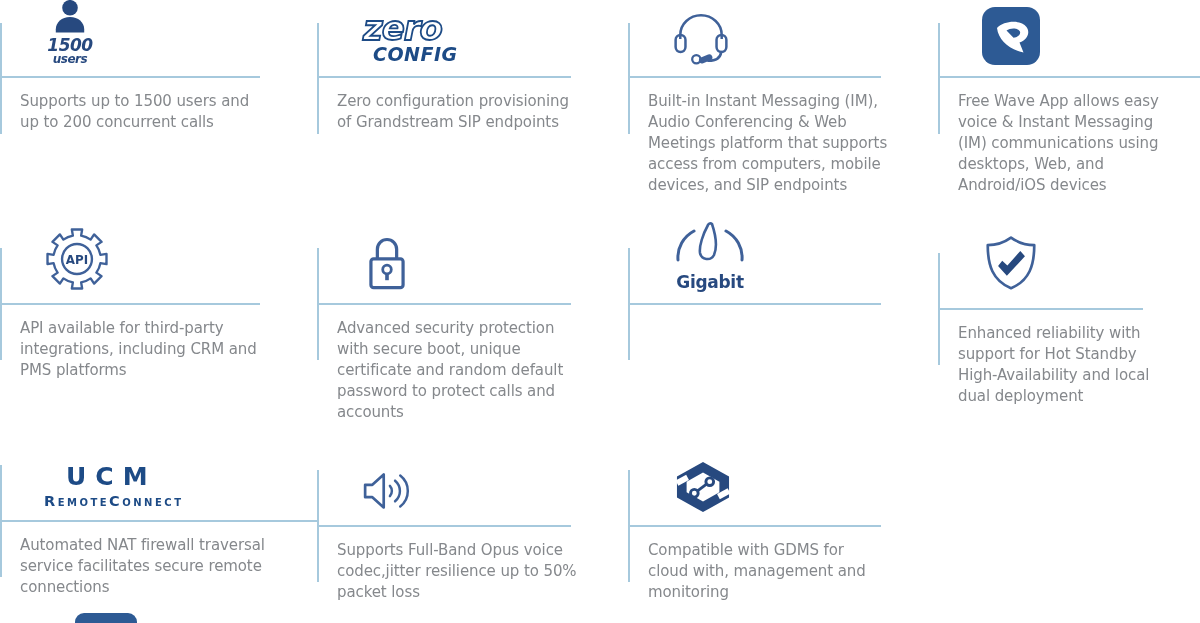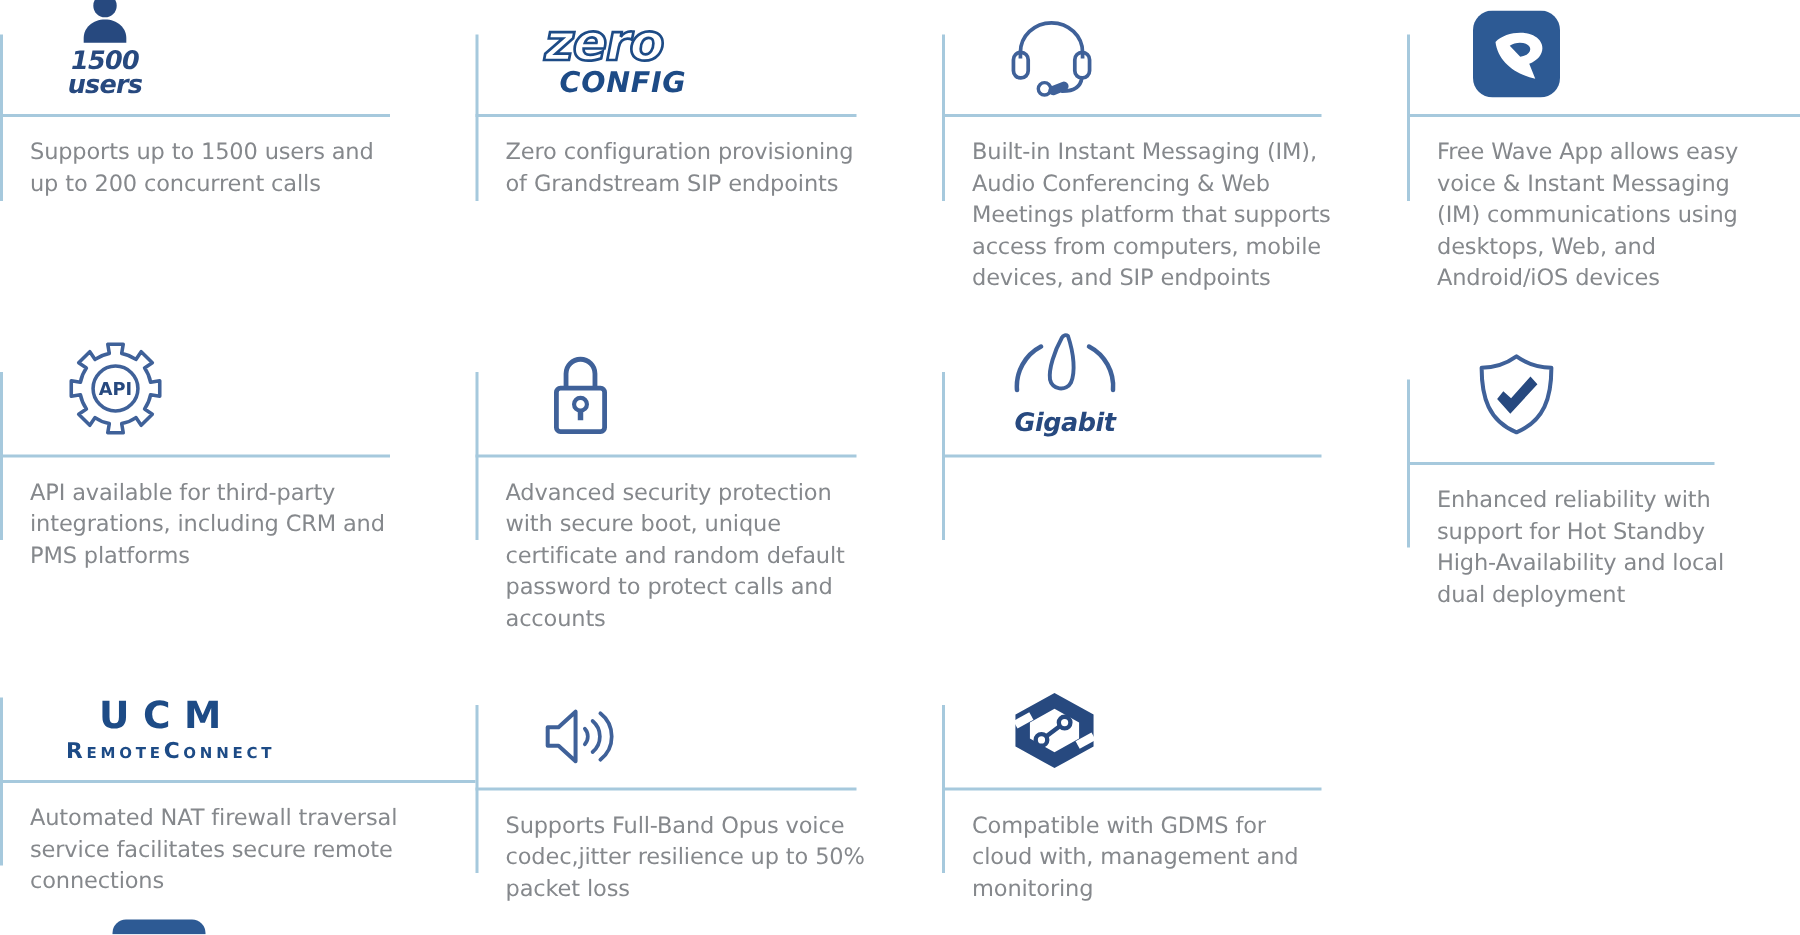--- a/index.html
+++ b/index.html
@@ -36,23 +36,23 @@
     padding:13px 50px 0 20px;
   }
   .c2 .text{padding-right:49px;}
   .c3 .text{padding-right:50px;}
   .c4 .text{padding-right:22px;}
   svg text{font-family:"DejaVu Sans","Liberation Sans",sans-serif;}
   
   .ic-label{color:var(--navy);font-style:italic;font-weight:bold;line-height:0.95;letter-spacing:-0.5px;}
   .users-block{text-align:center;width:52px;}
   .users-block .num{font-size:17px;}
-  .users-block .usr{font-size:17px;}
+  .users-block .usr{font-size:12px;}
   .gig-block{text-align:center;}
-  .gig-label{color:var(--navy);font-style:italic;font-weight:bold;font-size:17px;margin-top:4px;letter-spacing:-0.3px;}
+  .gig-label{color:var(--navy);font-weight:bold;font-size:17px;margin-top:4px;letter-spacing:-0.3px;}
   .ucm-block{color:#1d4b86;}
   .ucm-top{font-size:25px;letter-spacing:9px;font-weight:600;text-align:left;padding-left:22px;}
   .ucm-bottom{font-size:14.5px;letter-spacing:2.5px;font-weight:600;font-variant:small-caps;margin-top:2px;}
   .cutoff{
     position:absolute;left:75px;top:613px;width:62px;height:10px;
     background:var(--wavebg);border-radius:9px 9px 0 0;
   }
 </style>
 </head>
 <body>

